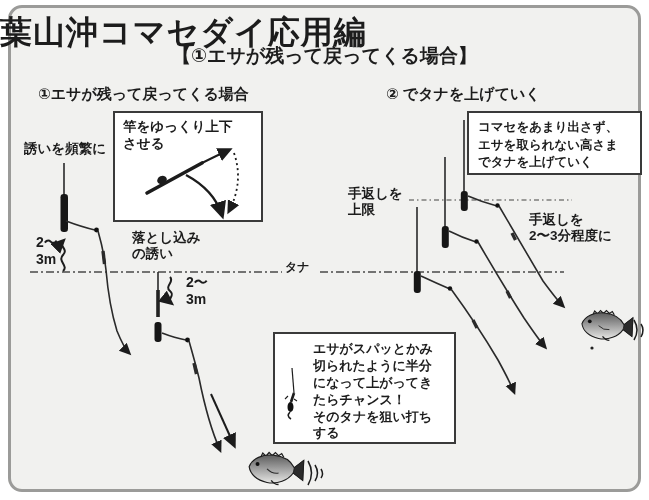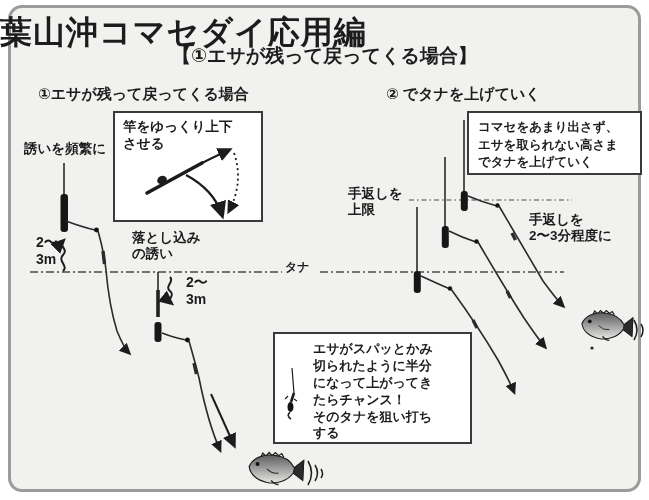--- a/index.html
+++ b/index.html
@@ -26,21 +26,21 @@
   .depth-down{left:186px;top:274px;font-size:14px;}
   .tana{left:285px;top:260px;font-size:12px;}
   .shiji{left:348px;top:186px;}
   .tegaeshi{left:529px;top:212px;}
   .box{
     position:absolute;background:#ffffff;border:2px solid #3a3a3a;
     font-weight:700;white-space:pre-line;box-sizing:border-box;
   }
   .box1{left:113px;top:111px;width:150px;height:111px;font-size:13.5px;padding:6px 8px;line-height:1.25;}
   .box2{left:467px;top:111px;width:175px;height:64px;font-size:12.5px;padding:6px 9px;line-height:1.4;}
-  .box3{left:273px;top:332px;width:199px;height:112px;font-size:13px;padding:7px 8px 6px 38px;line-height:1.3;}
+  .box3{left:273px;top:332px;width:183px;height:112px;font-size:13px;padding:7px 8px 6px 38px;line-height:1.3;}
   svg.overlay{position:absolute;left:0;top:0;pointer-events:none;}
 </style>
 </head>
 <body>
 
 <div class="stage">
   <div class="frame"></div>
 
   <div class="t title">葉山沖コマセダイ応用編</div>
   <div class="t subtitle">【①エサが残って戻ってくる場合】</div>

